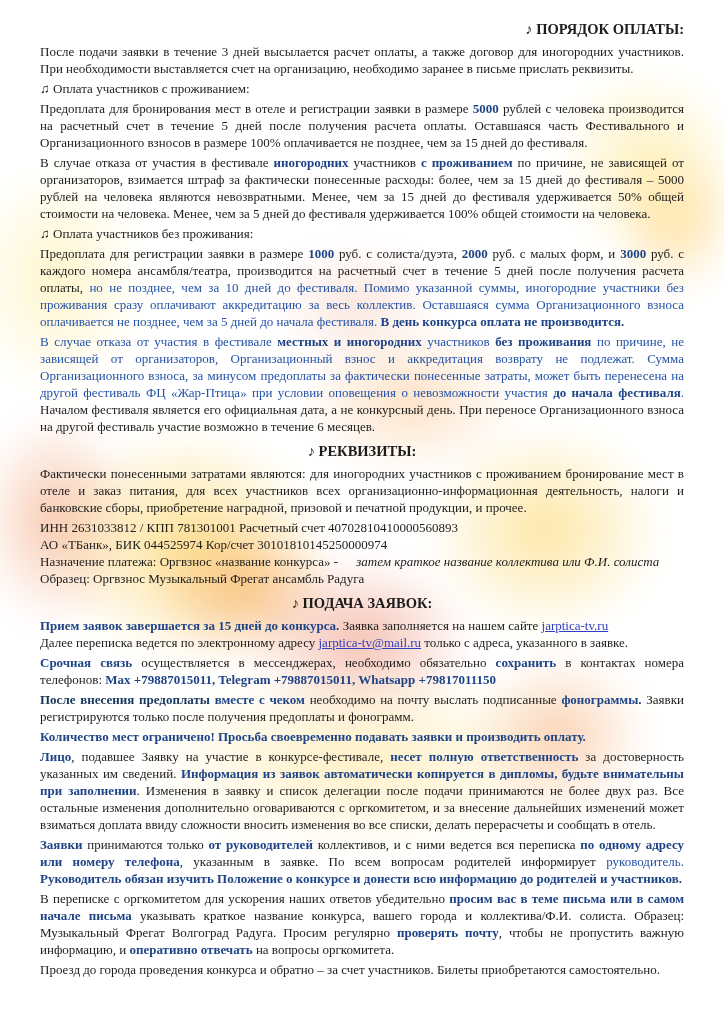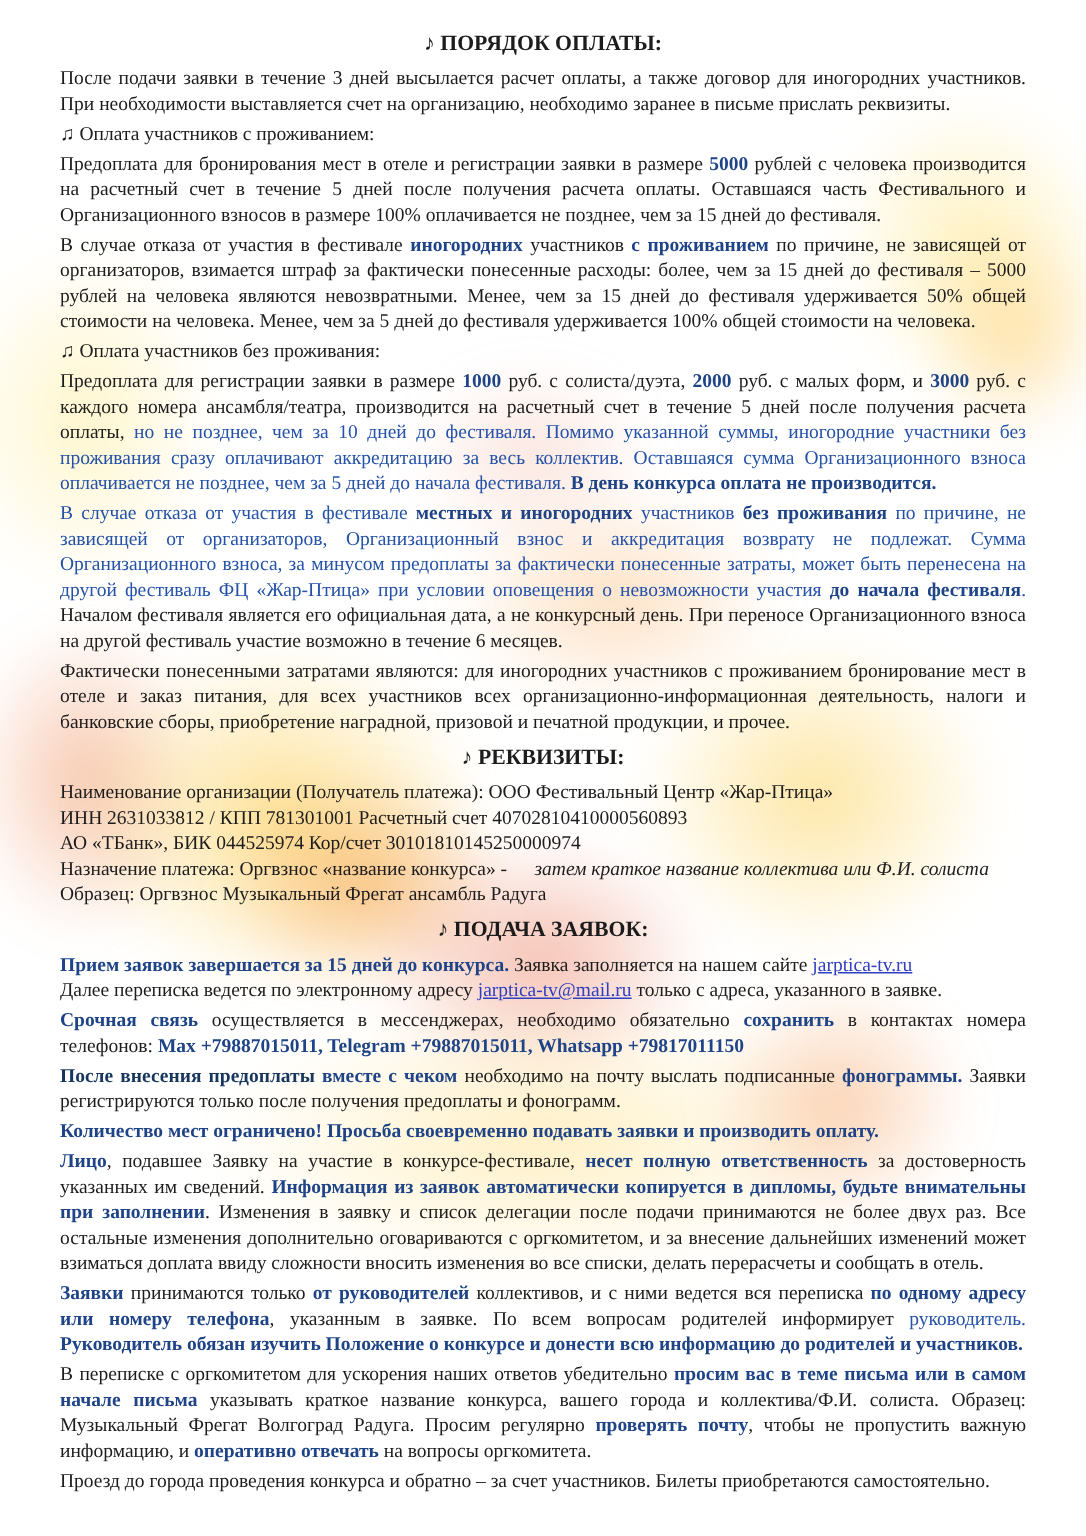--- a/index.html
+++ b/index.html
@@ -21,21 +21,21 @@
   .b7 {left:425px;top:425px; width:240px;height:210px;background:radial-gradient(ellipse at center,rgba(252,210,90,.55),rgba(252,210,90,0) 72%);}
   .b8 {left:295px;top:325px; width:230px;height:150px;background:radial-gradient(ellipse at center,rgba(250,160,70,.32),rgba(250,160,70,0) 70%);}
   .b9 {left:245px;top:555px; width:230px;height:170px;background:radial-gradient(ellipse at center,rgba(228,80,40,.36),rgba(228,80,40,0) 70%);}
   .b10{left:140px;top:670px; width:440px;height:180px;background:radial-gradient(ellipse at center,rgba(255,214,98,.38),rgba(255,214,98,0) 72%);}
   .b11{left:470px;top:650px; width:180px;height:170px;background:radial-gradient(ellipse at center,rgba(244,140,60,.38),rgba(244,140,60,0) 70%);}
   .b12{left:270px;top:240px; width:170px;height:130px;background:radial-gradient(ellipse at center,rgba(240,150,120,.25),rgba(240,150,120,0) 70%);}
   
   #doc{position:absolute;inset:0;z-index:1;padding:20px 40px 0 40px;}
   .blk{margin:0;}
   .heading{text-align:center;font-weight:bold;color:#17365d;font-size:14.5px;line-height:19px;margin:7px 0 4px;}
-  .heading:first-child{margin-top:0;}
+  .heading:first-child{margin-top:0;text-align:right;}
   .subheading{font-weight:normal;color:#17365d;margin:3px 0 0;}
   .para{text-align:justify;margin:3px 0;}
   .line{margin:0;text-align:left;}
   .run{white-space:pre-wrap;}
   .r{color:#1c1c1c;}
   .blue{color:#2452a8;}
   .bblue{color:#1e4487;font-weight:bold;}
   .bnavy{color:#17365d;font-weight:bold;}
   .i{font-style:italic;margin-left:15px;}
   .link{color:#2f3fbf;text-decoration:underline;cursor:pointer;}
@@ -60,23 +60,22 @@
 
 <main id="doc">
     <div class="blk heading"><span class="run r">♪ </span><span class="run r">ПОРЯДОК ОПЛАТЫ:</span></div>
     <div class="blk para"><span class="run r">После подачи заявки в течение 3 дней высылается расчет оплаты, а также договор для иногородних участников. При необходимости выставляется счет на организацию, необходимо заранее в письме прислать реквизиты.</span></div>
     <div class="blk subheading"><span class="run r">♫ </span><span class="run r">Оплата участников с проживанием:</span></div>
     <div class="blk para"><span class="run r">Предоплата для бронирования мест в отеле и регистрации заявки в размере </span><span class="run bblue">5000</span><span class="run r"> рублей с человека производится на расчетный счет в течение 5 дней после получения расчета оплаты. Оставшаяся часть Фестивального и Организационного взносов в размере 100% оплачивается не позднее, чем за 15 дней до фестиваля.</span></div>
     <div class="blk para"><span class="run r">В случае отказа от участия в фестивале </span><span class="run bblue">иногородних</span><span class="run r"> участников </span><span class="run bblue">с проживанием</span><span class="run r"> по причине, не зависящей от организаторов, взимается штраф за фактически понесенные расходы: более, чем за 15 дней до фестиваля – 5000 рублей на человека являются невозвратными. Менее, чем за 15 дней до фестиваля удерживается 50% общей стоимости на человека. Менее, чем за 5 дней до фестиваля удерживается 100% общей стоимости на человека.</span></div>
     <div class="blk subheading"><span class="run r">♫ </span><span class="run r">Оплата участников без проживания:</span></div>
     <div class="blk para"><span class="run r">Предоплата для регистрации заявки в размере </span><span class="run bblue">1000</span><span class="run r"> руб. с солиста/дуэта, </span><span class="run bblue">2000</span><span class="run r"> руб. с малых форм, и </span><span class="run bblue">3000</span><span class="run r"> руб. с каждого номера ансамбля/театра, производится на расчетный счет в течение 5 дней после получения расчета оплаты, </span><span class="run blue">но не позднее, чем за 10 дней до фестиваля. Помимо указанной суммы, иногородние участники без проживания сразу оплачивают аккредитацию за весь коллектив. Оставшаяся сумма Организационного взноса оплачивается не позднее, чем за 5 дней до начала фестиваля. </span><span class="run bblue">В день конкурса оплата не производится.</span></div>
     <div class="blk para"><span class="run blue">В случае отказа от участия в фестивале </span><span class="run bblue">местных и иногородних</span><span class="run blue"> участников </span><span class="run bblue">без проживания</span><span class="run blue"> по причине, не зависящей от организаторов, Организационный взнос и аккредитация возврату не подлежат. Сумма Организационного взноса, за минусом предоплаты за фактически понесенные затраты, может быть перенесена на другой фестиваль ФЦ «Жар-Птица» при условии оповещения о невозможности участия </span><span class="run bblue">до начала фестиваля</span><span class="run blue">. </span><span class="run r">Началом фестиваля является его официальная дата, а не конкурсный день. При переносе Организационного взноса на другой фестиваль участие возможно в течение 6 месяцев.</span></div>
+    <div class="blk heading"><span class="run r">♪ </span><span class="run r">РЕКВИЗИТЫ:</span></div>
     <div class="blk para"><span class="run r">Фактически понесенными затратами являются: для иногородних участников с проживанием бронирование мест в отеле и заказ питания, для всех участников всех организационно-информационная деятельность, налоги и банковские сборы, приобретение наградной, призовой и печатной продукции, и прочее.</span></div>
-    <div class="blk heading"><span class="run r">♪ </span><span class="run r">РЕКВИЗИТЫ:</span></div>
-    <div class="blk line"><span class="run r">Наименование организации (Получатель платежа): ООО Фестивальный Центр «Жар-Птица»</span></div>
     <div class="blk line"><span class="run r">ИНН 2631033812 / КПП 781301001 Расчетный счет 40702810410000560893</span></div>
     <div class="blk line"><span class="run r">АО «ТБанк», БИК 044525974 Кор/счет 30101810145250000974</span></div>
     <div class="blk line"><span class="run r">Назначение платежа: Оргвзнос «название конкурса» - </span><span class="run i">затем краткое название коллектива или Ф.И. солиста</span></div>
     <div class="blk line"><span class="run r">Образец: Оргвзнос Музыкальный Фрегат ансамбль Радуга</span></div>
     <div class="blk heading"><span class="run r">♪ </span><span class="run r">ПОДАЧА ЗАЯВОК:</span></div>
     <div class="blk line"><span class="run bblue">Прием заявок завершается за 15 дней до конкурса.</span><span class="run r"> Заявка заполняется на нашем сайте </span><a class="run link">jarptica-tv.ru</a></div>
     <div class="blk line"><span class="run r">Далее переписка ведется по электронному адресу </span><a class="run link">jarptica-tv@mail.ru</a><span class="run r"> только с адреса, указанного в заявке.</span></div>
     <div class="blk para"><span class="run bblue">Срочная связь</span><span class="run r"> осуществляется в мессенджерах, необходимо обязательно </span><span class="run bblue">сохранить</span><span class="run r"> в контактах номера телефонов: </span><span class="run bblue">Max +79887015011, Telegram +79887015011, Whatsapp +79817011150</span></div>
     <div class="blk para"><span class="run bnavy">После внесения предоплаты</span><span class="run r"> </span><span class="run bblue">вместе с чеком</span><span class="run r"> необходимо на почту выслать подписанные </span><span class="run bblue">фонограммы.</span><span class="run r"> Заявки регистрируются только после получения предоплаты и фонограмм.</span></div>
     <div class="blk line"><span class="run bblue">Количество мест ограничено! Просьба своевременно подавать заявки и производить оплату.</span></div>

